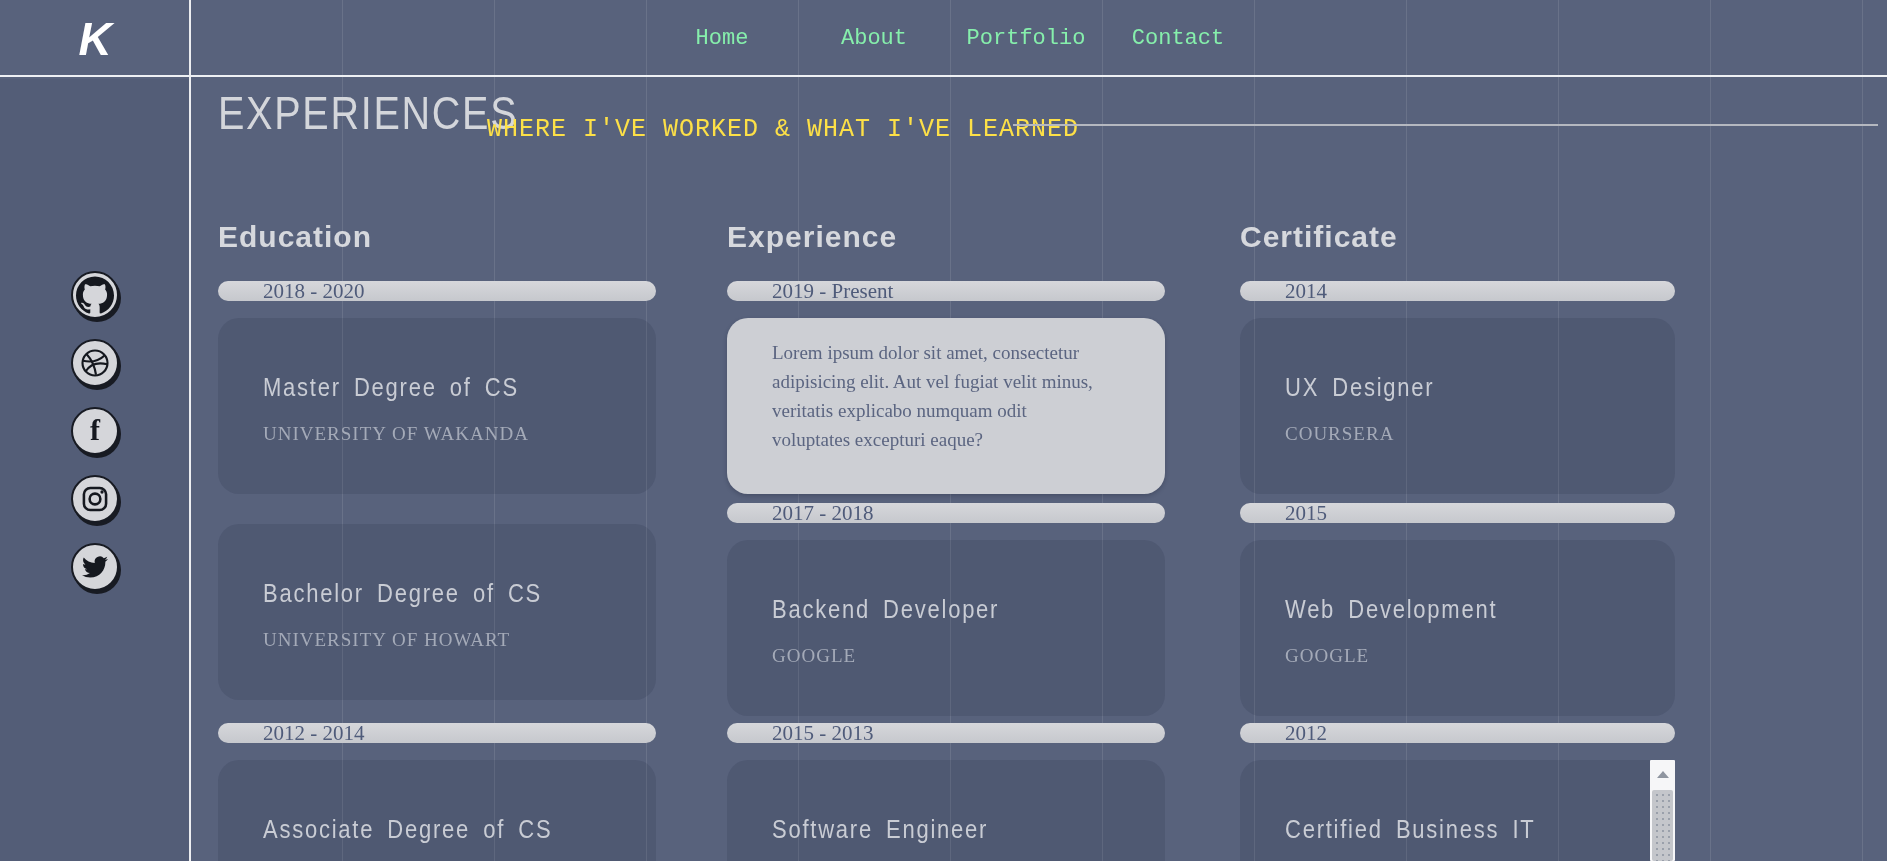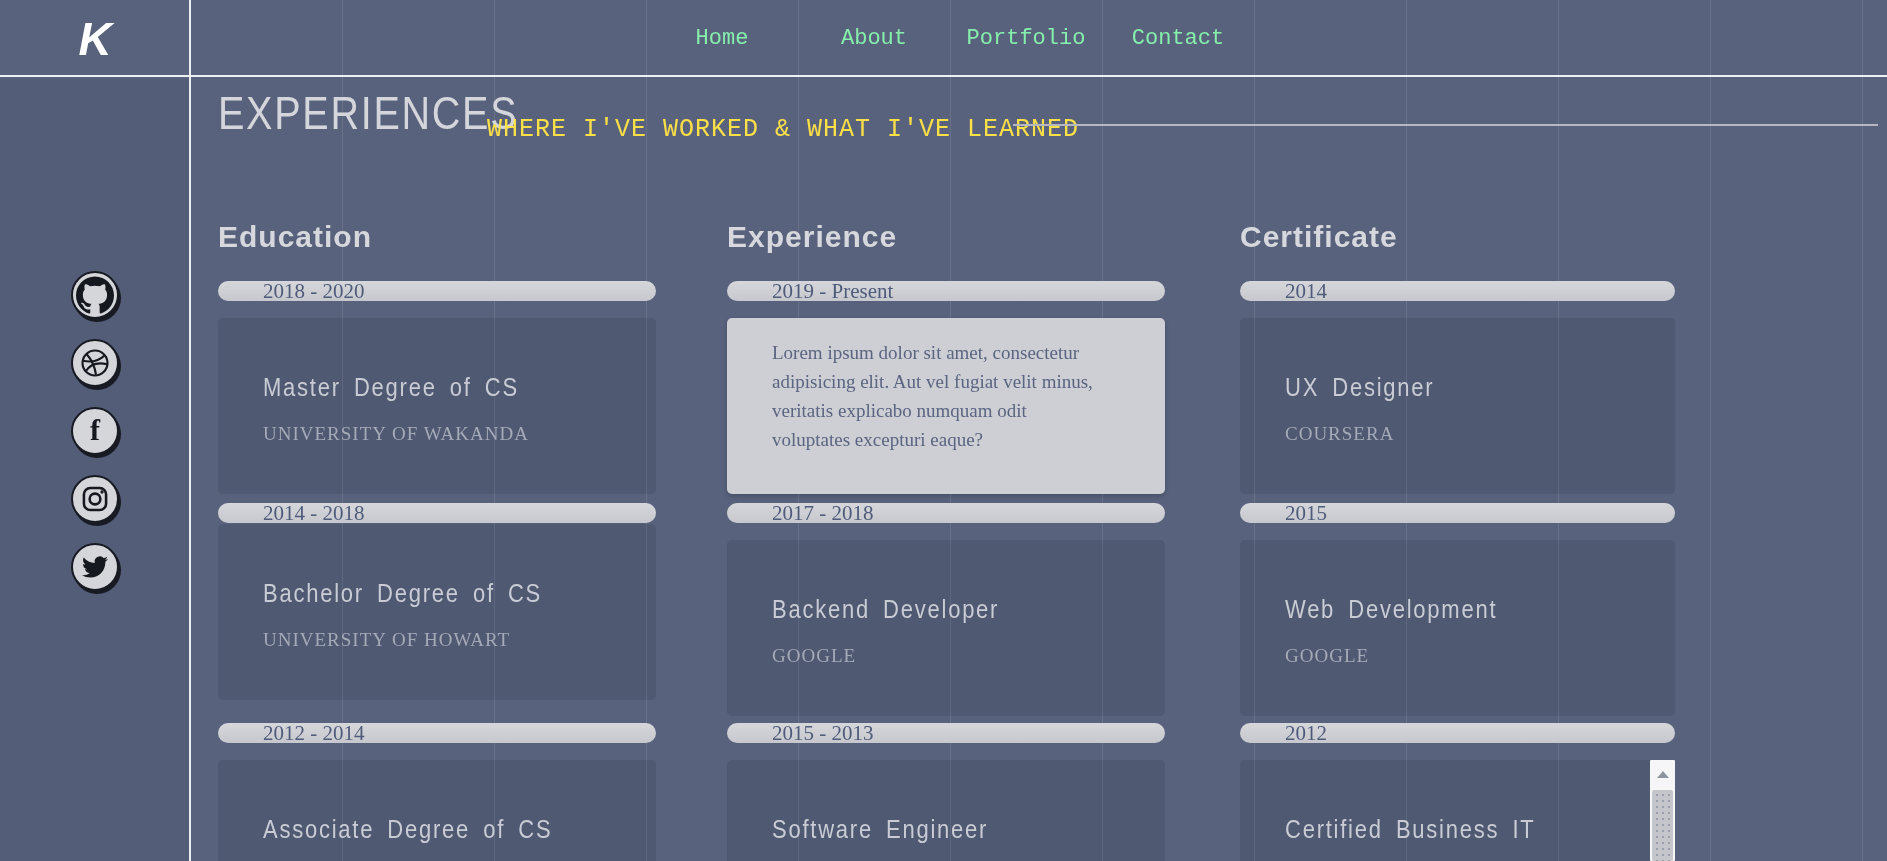--- a/index.html
+++ b/index.html
@@ -71,21 +71,21 @@
   .badge{
     position:absolute;left:0;width:100%;height:20px;border-radius:10px;
     background:linear-gradient(#d6d7db,#c6c8cd);
     box-sizing:border-box;padding-left:45px;
     display:flex;align-items:center;cursor:pointer;
   }
   .badge span{
     font-family:"Liberation Serif",serif;font-size:21px;color:#4f5b7a;
   }
   .card{
-    position:absolute;left:0;width:100%;height:176px;border-radius:5px;
+    position:absolute;left:0;width:100%;height:176px;border-radius:21px;
     background:rgba(14,22,46,0.12);
     box-sizing:border-box;padding:55px 45px 0 45px;
   }
   .card-title{
     font-size:25px;color:#c9ccd4;letter-spacing:2px;word-spacing:6px;
     display:inline-block;transform:scaleX(0.88);transform-origin:left top;
     white-space:nowrap;
   }
   .card-sub{
     margin-top:21px;font-family:"Liberation Serif",serif;font-size:19px;
@@ -179,23 +179,20 @@
 
 <section class="col" style="left:218px;width:438px">
   <h2 class="col-header">Education</h2>
   <div class="badge" style="top:281px">
       <span>2018 - 2020</span>
     </div>
   <div class="card" style="top:318px">
     <div class="card-title">Master Degree of CS</div>
     <div class="card-sub">UNIVERSITY OF WAKANDA</div>
   </div>
-  <div class="badge" style="top:503px">
-      <span>2014 - 2018</span>
-    </div>
   <div class="card" style="top:524px">
     <div class="card-title">Bachelor Degree of CS</div>
     <div class="card-sub">UNIVERSITY OF HOWART</div>
   </div>
   <div class="badge" style="top:723px">
       <span>2012 - 2014</span>
     </div>
   <div class="card" style="top:760px">
     <div class="card-title">Associate Degree of CS</div>
   </div>

